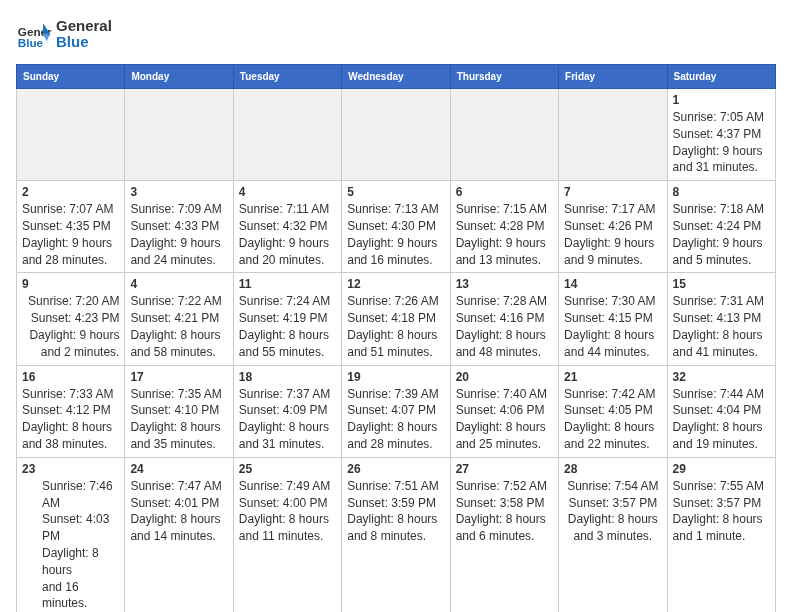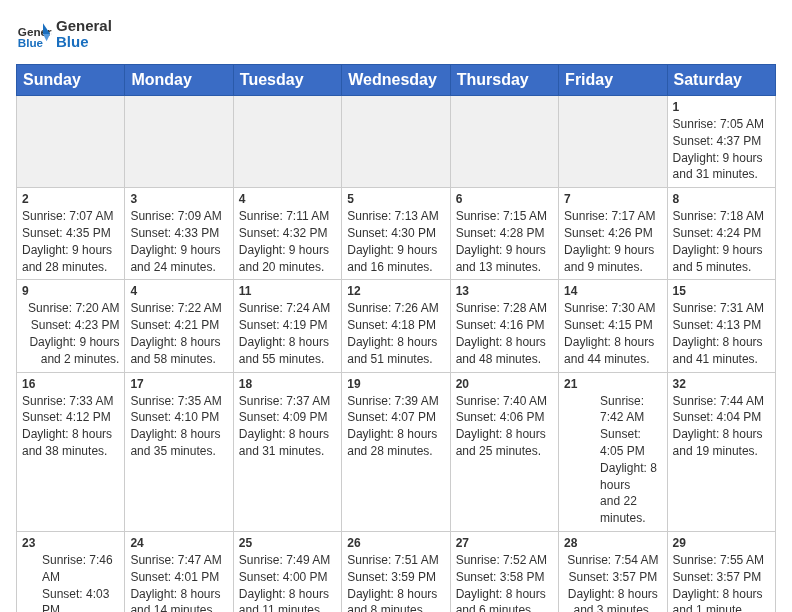--- a/index.html
+++ b/index.html
@@ -38,21 +38,21 @@
       color: #555;
     }
     .calendar {
       width: 100%;
       border-collapse: collapse;
       border: 1px solid #ccc;
     }
     .calendar th {
       background: #3a6cc5;
       color: #fff;
-      font-size: 16px;
+      font-size: 10px;
       font-weight: bold;
       padding: 6px 6px;
       text-align: left;
       border: 1px solid #2a5aaa;
     }
     .calendar td {
       vertical-align: top;
       border: 1px solid #ccc;
       padding: 4px 5px;
       width: calc(100% / 7);
@@ -262,21 +262,21 @@
         </td>
         <td>
           <span class="day-number">20</span>
           <div class="day-info" style="white-space: pre-line;">Sunrise: 7:40 AM
 Sunset: 4:06 PM
 Daylight: 8 hours
 and 25 minutes.</div>
         </td>
         <td>
           <span class="day-number">21</span>
-          <div class="day-info" style="white-space: pre-line; margin-left: 36px;">Sunrise: 7:42 AM
+          <div class="day-info" style="white-space: pre-line;">Sunrise: 7:42 AM
 Sunset: 4:05 PM
 Daylight: 8 hours
 and 22 minutes.</div>
         </td>
         <td>
           <span class="day-number">32</span>
           <div class="day-info" style="white-space: pre-line;">Sunrise: 7:44 AM
 Sunset: 4:04 PM
 Daylight: 8 hours
 and 19 minutes.</div>

